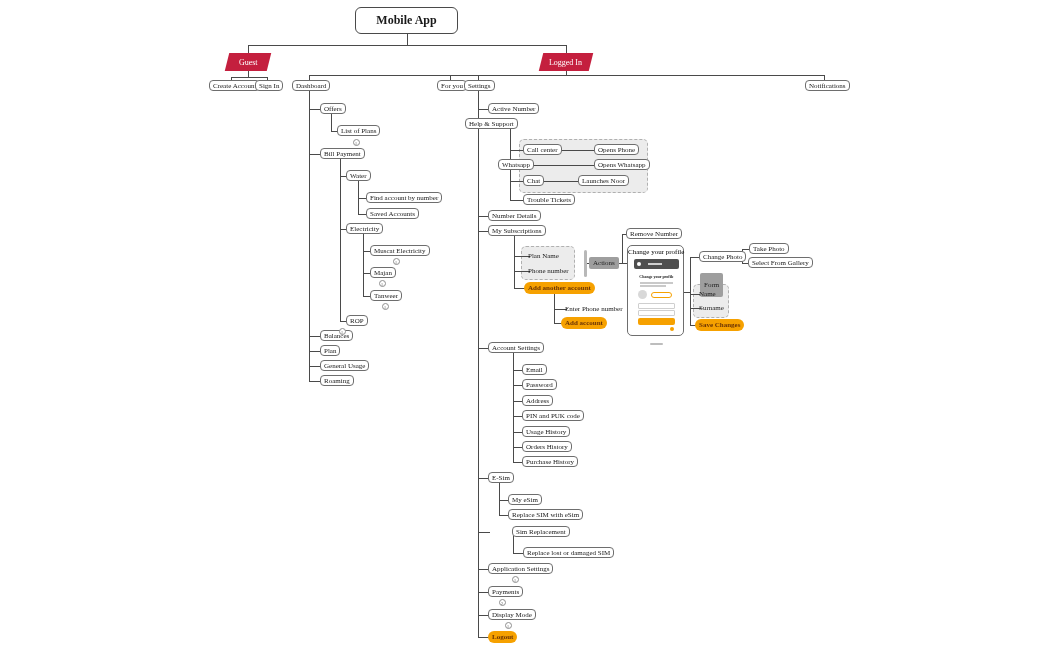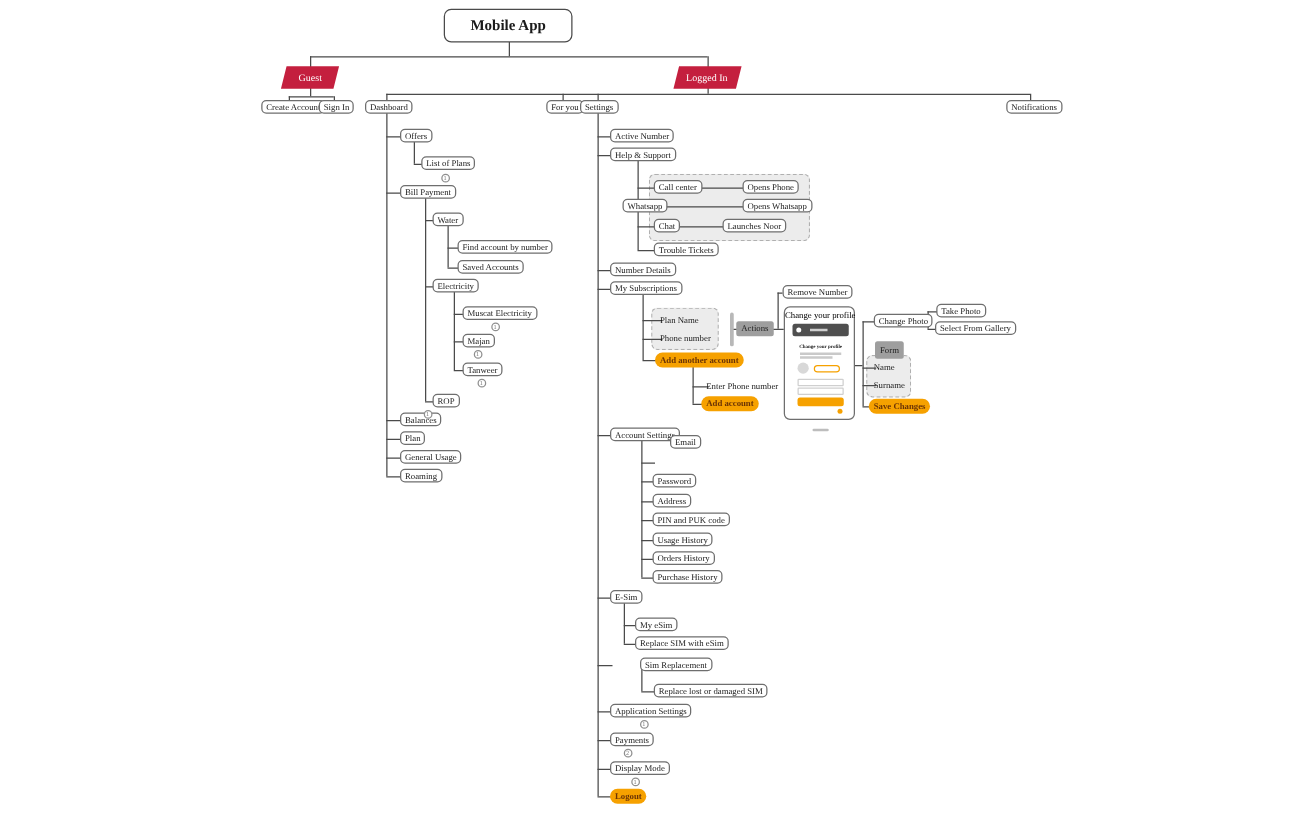--- a/index.html
+++ b/index.html
@@ -220,21 +220,21 @@
     </div>
     <div class="nd box" style="left: 320px; top: 360px; min-width: 41px;">
       <span>General Usage</span>
     </div>
     <div class="nd box" style="left: 320px; top: 375px; min-width: 28px;">
       <span>Roaming</span>
     </div>
     <div class="nd box" style="left: 488px; top: 103px; min-width: 43px;">
       <span>Active Number</span>
     </div>
-    <div class="nd box" style="left: 488px; top: 118px; min-width: 44px;">
+    <div class="nd box" style="left: 465px; top: 118px; min-width: 44px;">
       <span>Help &amp; Support</span>
     </div>
     <div class="container" style="left: 519px; top: 139px; width: 127px; height: 52px;"></div>
     <div class="nd box" style="left: 523px; top: 144px; min-width: 34px;">
       <span>Call center</span>
     </div>
     <div class="nd box" style="left: 594px; top: 144px; min-width: 37px;">
       <span>Opens Phone</span>
     </div>
     <div class="nd box" style="left: 498px; top: 159px; min-width: 33px; text-align: right;">
@@ -283,37 +283,37 @@
     </div>
     <div class="nd box" style="left: 699px; top: 251px; min-width: 36px;">
       <span>Change Photo</span>
     </div>
     <div class="nd box" style="left: 749px; top: 243px; min-width: 34px;">
       <span>Take Photo</span>
     </div>
     <div class="nd box" style="left: 748px; top: 257px; min-width: 56px;">
       <span>Select From Gallery</span>
     </div>
-    <div class="nd gray" style="left: 700px; top: 273px; min-width: 20px; height: 14px;">
+    <div class="nd gray" style="left: 700px; top: 273px; min-width: 20px; height: 24px;">
       <span>Form</span>
     </div>
     <div class="container" style="left: 693px; top: 284px; width: 34px; height: 32px;"></div>
     <div class="nd txt" style="left: 699px; top: 289px; min-width: 16px;">
       <span>Name</span>
     </div>
     <div class="nd txt" style="left: 699px; top: 303px; min-width: 23px;">
       <span>Surname</span>
     </div>
     <div class="nd orange" style="left: 695px; top: 319px; min-width: 44px; height: 12px;">
       <span>Save Changes</span>
     </div>
     <div class="nd box" style="left: 488px; top: 342px; min-width: 49px;">
       <span>Account Settings</span>
     </div>
-    <div class="nd box" style="left: 522px; top: 348px; min-width: 21px; margin-left: 14px;">
+    <div class="nd box" style="left: 522px; top: 364px; min-width: 21px;">
       <span>Email</span>
     </div>
     <div class="nd box" style="left: 522px; top: 379px; min-width: 29px;">
       <span>Password</span>
     </div>
     <div class="nd box" style="left: 522px; top: 395px; min-width: 27px;">
       <span>Address</span>
     </div>
     <div class="nd box" style="left: 522px; top: 410px; min-width: 50px;">
       <span>PIN and PUK code</span>

